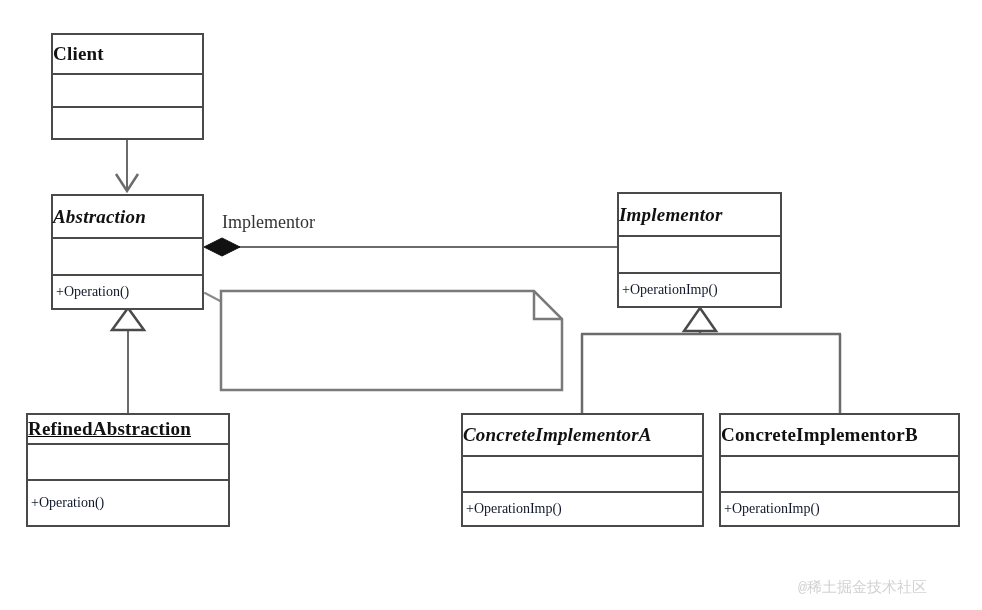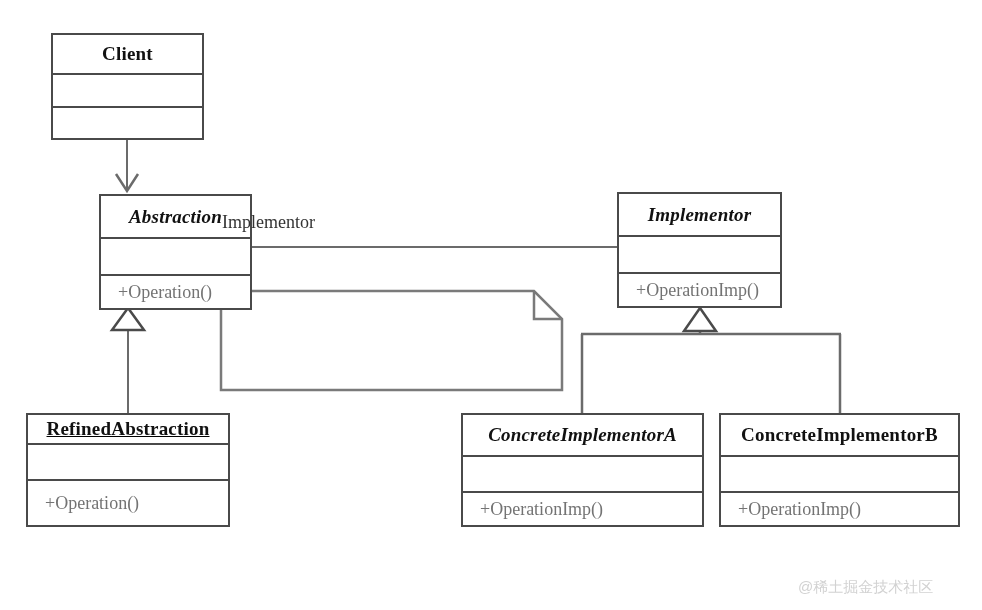--- a/index.html
+++ b/index.html
@@ -24,60 +24,59 @@
     flex-direction: column;
   }
   .compartment {
     box-sizing: border-box;
     background: #ffffff;
   }
   .compartment.name-compartment {
     border-bottom: 2px solid #4a4a4a;
     display: flex;
     align-items: center;
-    justify-content: center;
   }
   .compartment.attr-compartment {
     border-bottom: 2px solid #4a4a4a;
   }
   .compartment.op-compartment {
     display: flex;
     align-items: center;
   }
   .class-title {
     font-weight: bold;
     font-size: 19px;
     color: #111111;
     letter-spacing: 0.2px;
     white-space: nowrap;
   }
   .class-title.abstract {
     font-style: italic;
   }
   .member {
-    font-size: 18px;
-    color: #737373;
-    padding-left: 17px;
+    font-size: 14px;
+    color: #0f172a;
+    padding-left: 3px;
     white-space: nowrap;
   }
   .edge-label {
     position: absolute;
     font-size: 18px;
     color: #333333;
     white-space: nowrap;
   }
   .note-text {
     position: absolute;
     font-size: 18px;
     color: #333333;
     white-space: nowrap;
   }
   .watermark {
     position: absolute;
-    font-family: Liberation Sans, sans-serif;
+    font-family: Liberation Mono, monospace;
     font-size: 15px;
     color: #d2d2d2;
     white-space: nowrap;
   }
   svg.overlay {
     position: absolute;
     left: 0;
     top: 0;
     width: 982px;
     height: 610px;
@@ -126,21 +125,21 @@
   </svg>
 
   <div class="uml-class" style="left:51px; top:33px; width:153px; height:107px;">
     <div class="compartment name-compartment" style="height:40px;">
       <span class="class-title">Client</span>
     </div>
     <div class="compartment attr-compartment" style="height:33px;"></div>
     <div class="compartment op-compartment" style="flex:1;"></div>
   </div>
 
-  <div class="uml-class" style="left:51px; top:194px; width:153px; height:116px;margin-left:48px;">
+  <div class="uml-class" style="left:51px; top:194px; width:153px; height:116px;">
     <div class="compartment name-compartment" style="height:43px;">
       <span class="class-title abstract">Abstraction</span>
     </div>
     <div class="compartment attr-compartment" style="height:37px;"></div>
     <div class="compartment op-compartment" style="flex:1;">
       <span class="member">+Operation()</span>
     </div>
   </div>
 
   <div class="uml-class" style="left:617px; top:192px; width:165px; height:116px;">

